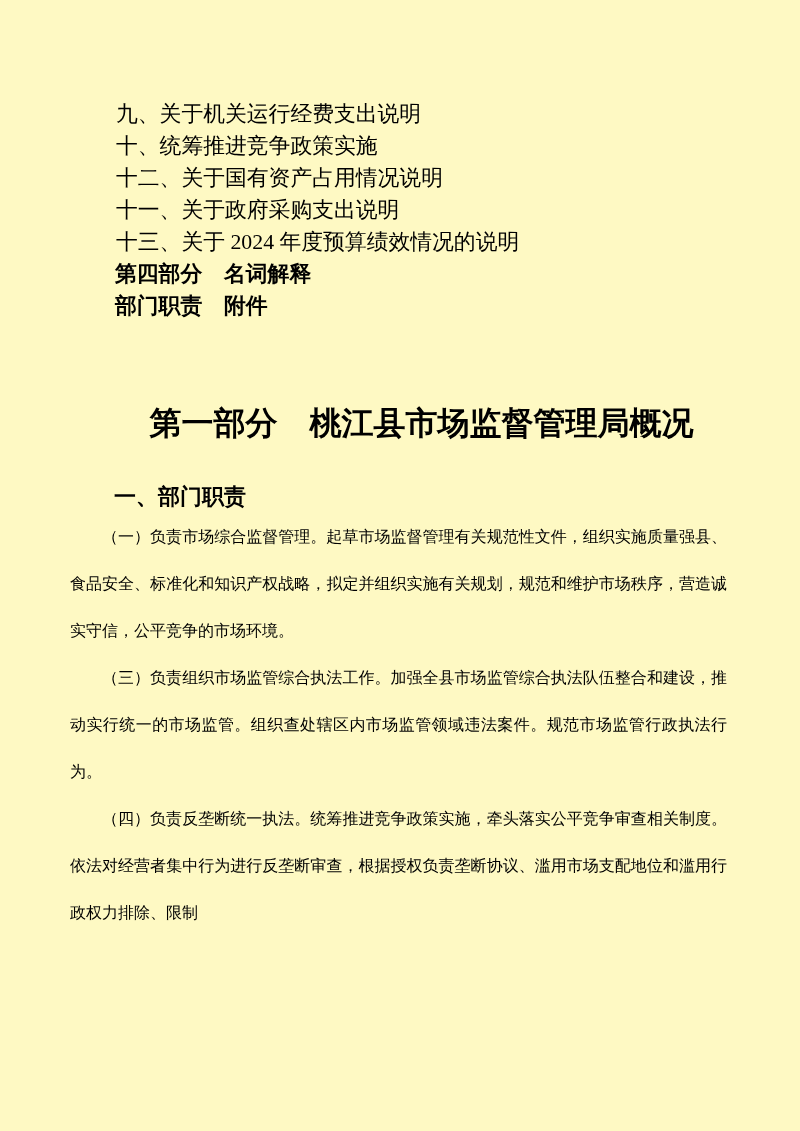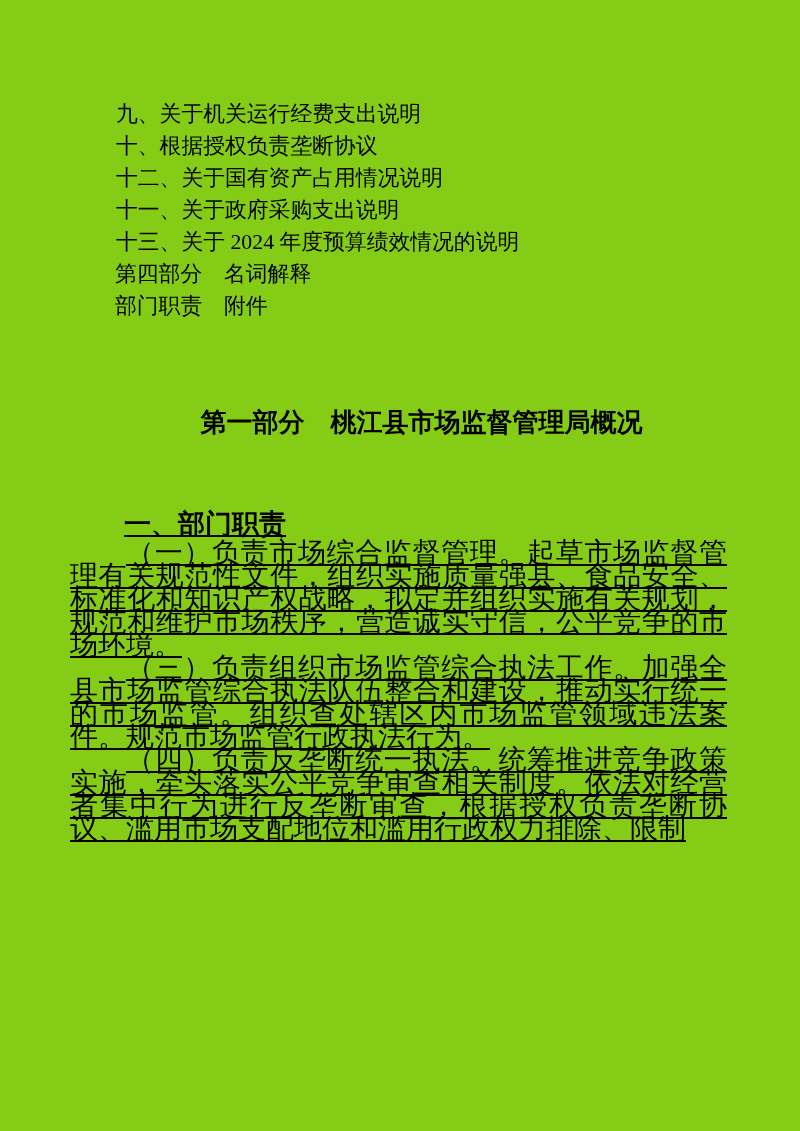--- a/index.html
+++ b/index.html
@@ -7,73 +7,71 @@
   body {
     width: 800px;
     height: 1131px;
     overflow: hidden;
     font-family: "Liberation Serif", "DejaVu Serif", serif;
     color: #000000;
   }
   .page {
     width: 800px;
     height: 1131px;
-    background: #84cc16;
+    background: #fef9c3;
     padding: 98px 73px 0 70px;
   }
   
   .toc-item {
     font-size: 21.8px;
     line-height: 32px;
     padding-left: 46px;
     white-space: nowrap;
   }
   .toc-item.toc-part {
-    font-weight: 400;
+    font-weight: 700;
     font-family: "Liberation Sans", "DejaVu Sans", sans-serif;
     padding-left: 45px;
   }
   
   .part-title {
     margin-top: 79px;
     padding-left: 46px;
-    font-size: 26px;
+    font-size: 32px;
     line-height: 44px;
     font-weight: 700;
     text-align: center;
     white-space: nowrap;
     font-family: "Liberation Serif", "DejaVu Serif", serif;
   }
   
   .section-heading {
-    margin-top: 63px;
-    font-size: 27px;
+    margin-top: 35px;
+    font-size: 22px;
     line-height: 33px;
     font-weight: 700;
     font-family: "Liberation Sans", "DejaVu Sans", sans-serif;
     text-indent: 2em;
-    text-decoration: underline;
   }
   
   .body-para {
-    font-size: 28px;
-    line-height: 23px;
+    font-size: 16px;
+    line-height: 47px;
     text-align: justify;
     text-indent: 2em;
-    text-decoration: underline;
   }
 </style>
 </head>
 <body>
 
 <div class="page">
 
   <div class="toc-block">
     <div class="toc-item">九、关于机关运行经费支出说明</div>
-    <div class="toc-item">十、根据授权负责垄断协议</div>
+    <div class="toc-item">十、统筹推进竞争政策实施</div>
     <div class="toc-item">十二、关于国有资产占用情况说明</div>
     <div class="toc-item">十一、关于政府采购支出说明</div>
     <div class="toc-item">十三、关于 2024 年度预算绩效情况的说明</div>
     <div class="toc-item toc-part">第四部分　名词解释</div>
     <div class="toc-item toc-part">部门职责　附件</div>
   </div>
 
   <h1 class="part-title">第一部分　桃江县市场监督管理局概况</h1>
 
   <h2 class="section-heading">一、部门职责</h2>

